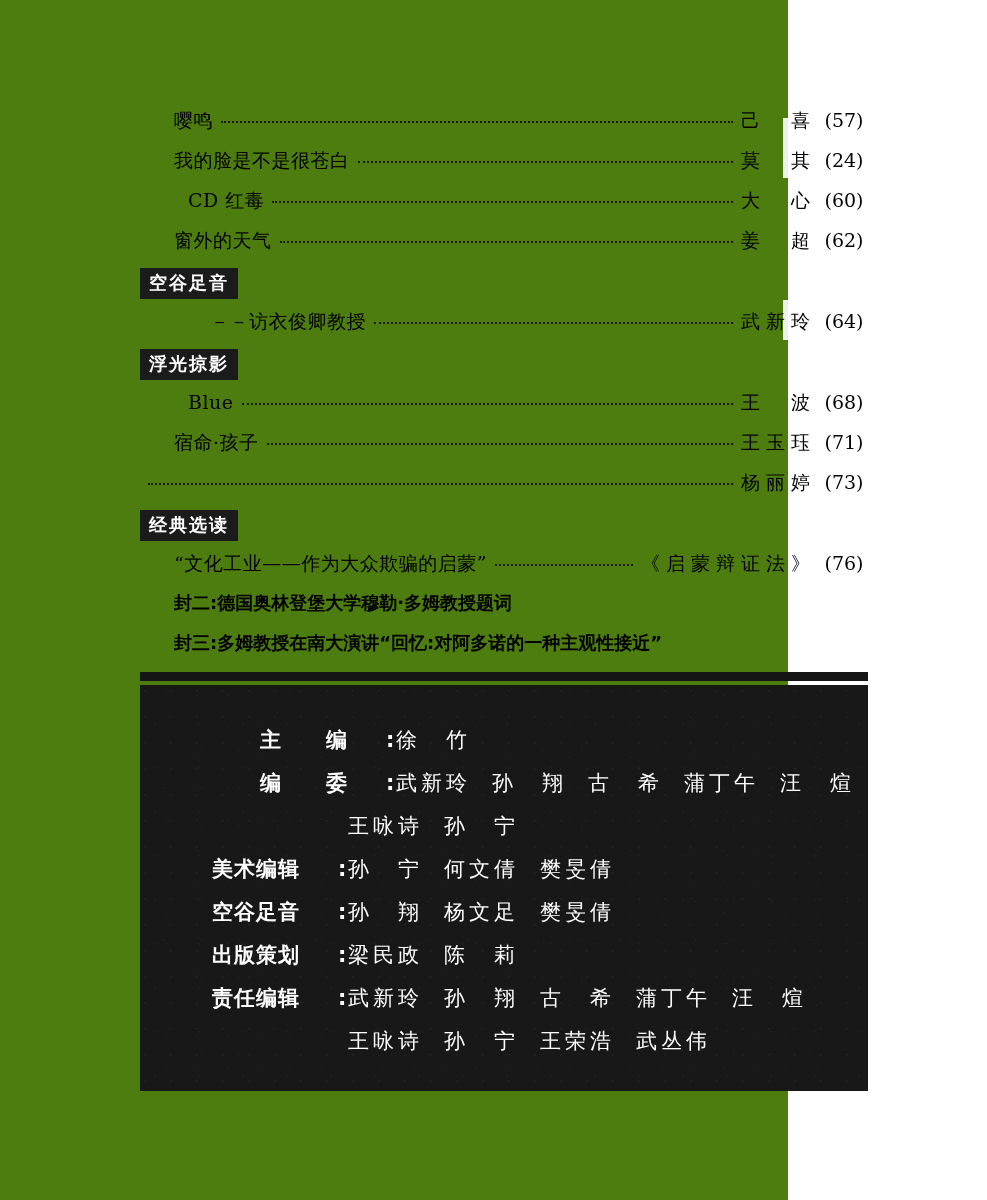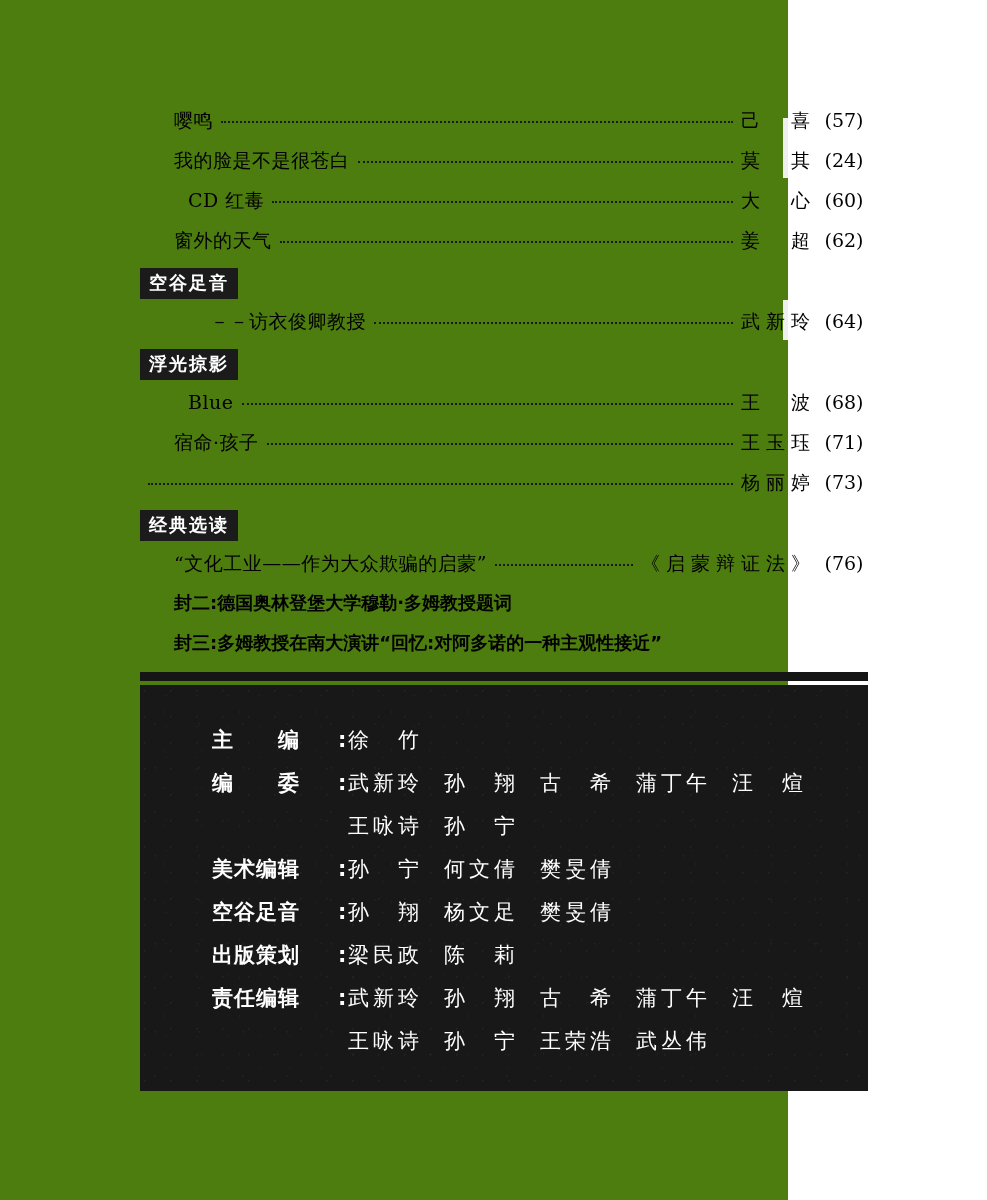--- a/index.html
+++ b/index.html
@@ -122,20 +122,21 @@
     padding-left: 72px;
   }
   .staff-row .label {
     width: 126px;
     font-weight: bold;
     letter-spacing: 1px;
     flex: none;
   }
   .staff-row .label.spaced {
     letter-spacing: 1px;
+    margin-left: 48px;
   }
   .staff-row .colon {
     width: 10px;
     flex: none;
     font-weight: bold;
   }
   .staff-row .names {
     display: flex;
     gap: 0;
   }

